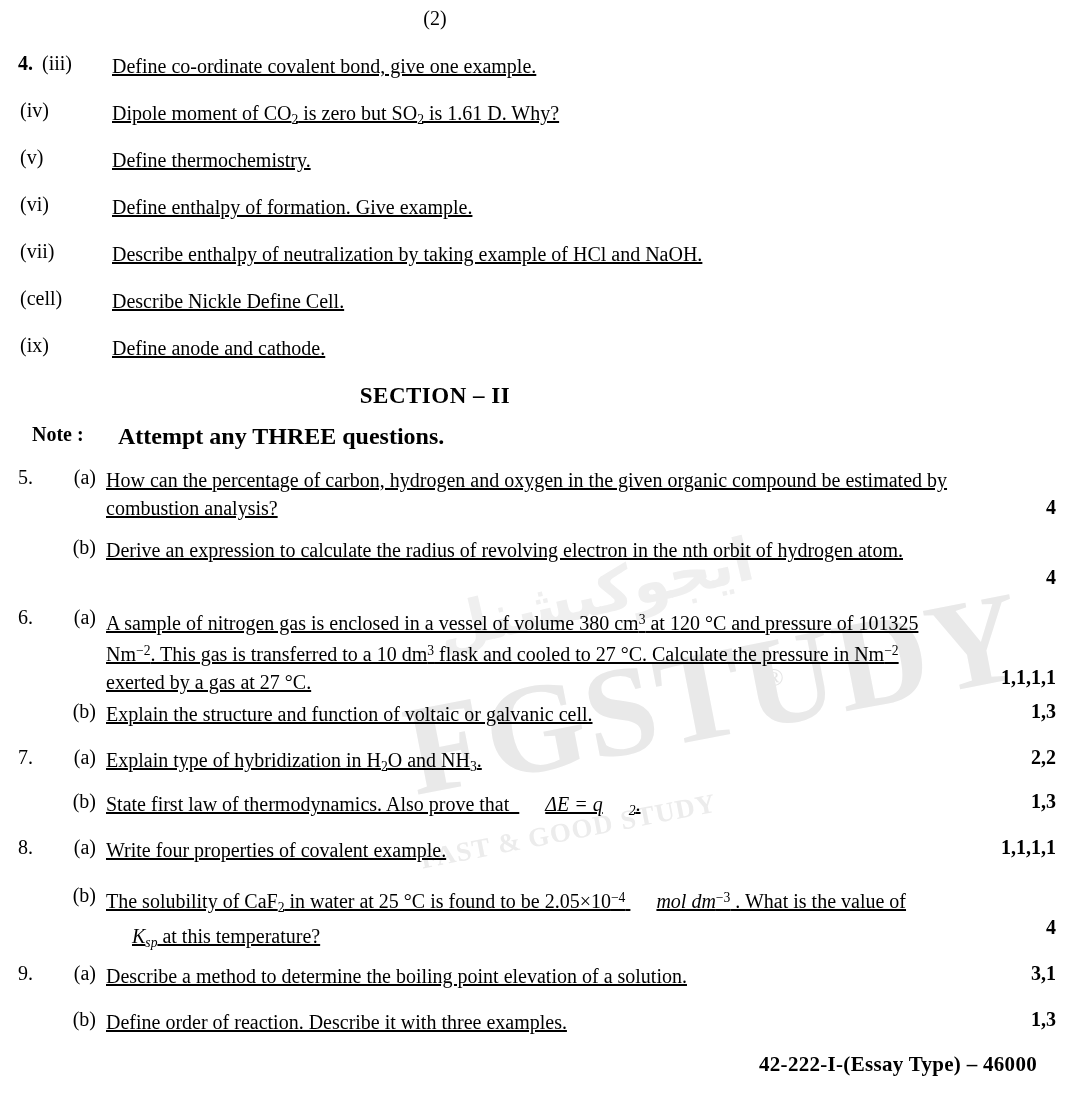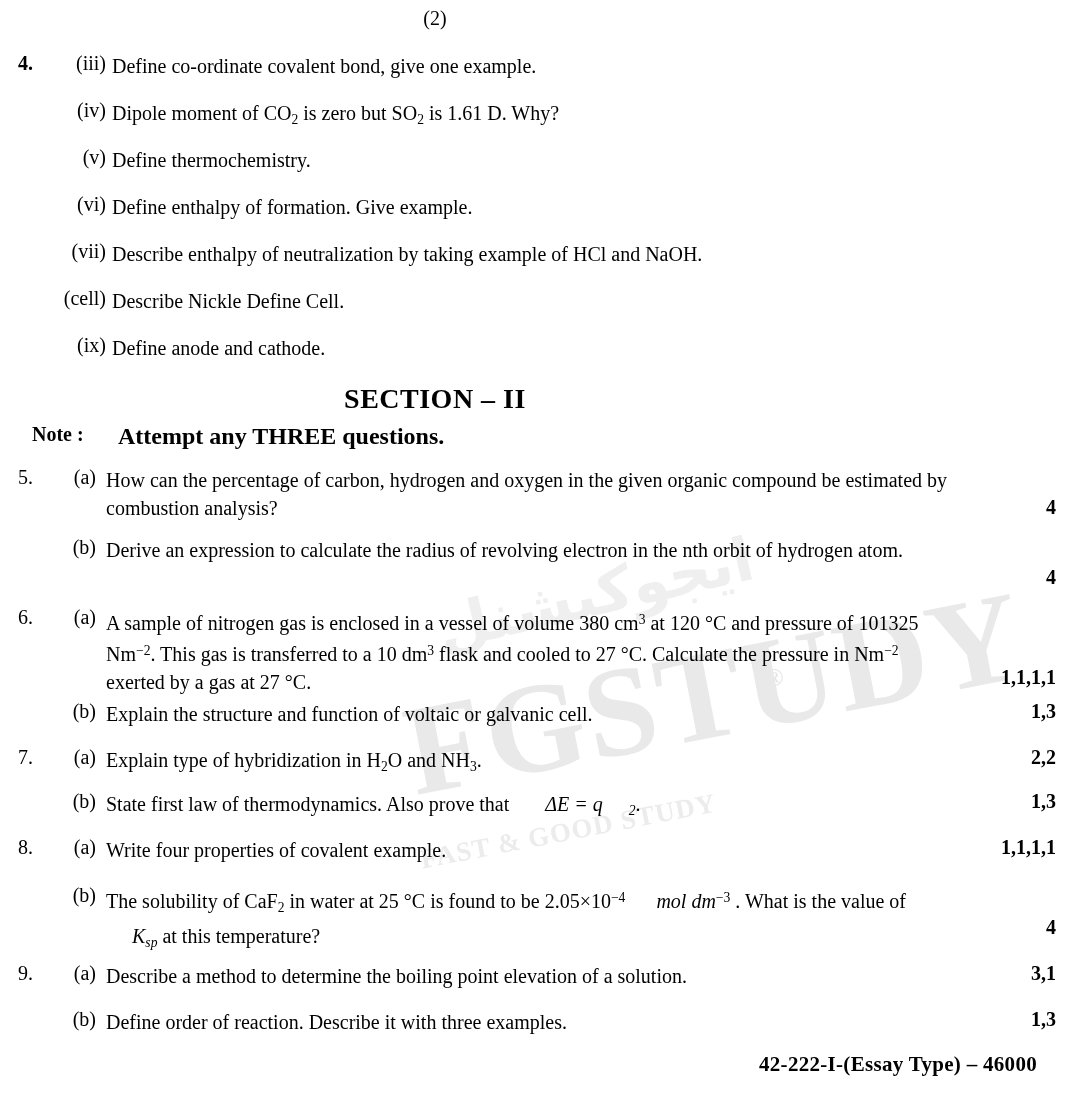--- a/index.html
+++ b/index.html
@@ -106,56 +106,57 @@
     text-align: left;
     font-size: 20px;
     font-weight: bold;
   }
   .qnum.plain { font-weight: normal; }
 
   .roman {
     position: absolute;
     left: 20px;
     width: 86px;
-    text-align: right;
+    text-align: left;
     font-size: 20px;
   }
 
   .part {
     position: absolute;
     left: 54px;
     width: 42px;
     text-align: right;
     font-size: 20px;
   }
 
   .qtext {
     position: absolute;
     left: 112px;
     width: 850px;
     font-size: 20px;
     line-height: 28px;
+    text-decoration: underline;
   }
   .qtext.ind2 { left: 106px; }
 
   .marks {
     position: absolute;
     right: 18px;
     text-align: right;
     font-size: 20px;
     font-weight: bold;
     white-space: nowrap;
   }
 
   .section-head {
     position: absolute;
     left: 0;
     width: 870px;
     text-align: center;
-    font-size: 28px;
+    font-size: 23px;
     font-weight: bold;
     letter-spacing: 0.5px;
   }
 
   .note-label {
     position: absolute;
     left: 32px;
     font-size: 20px;
     font-weight: bold;
   }

